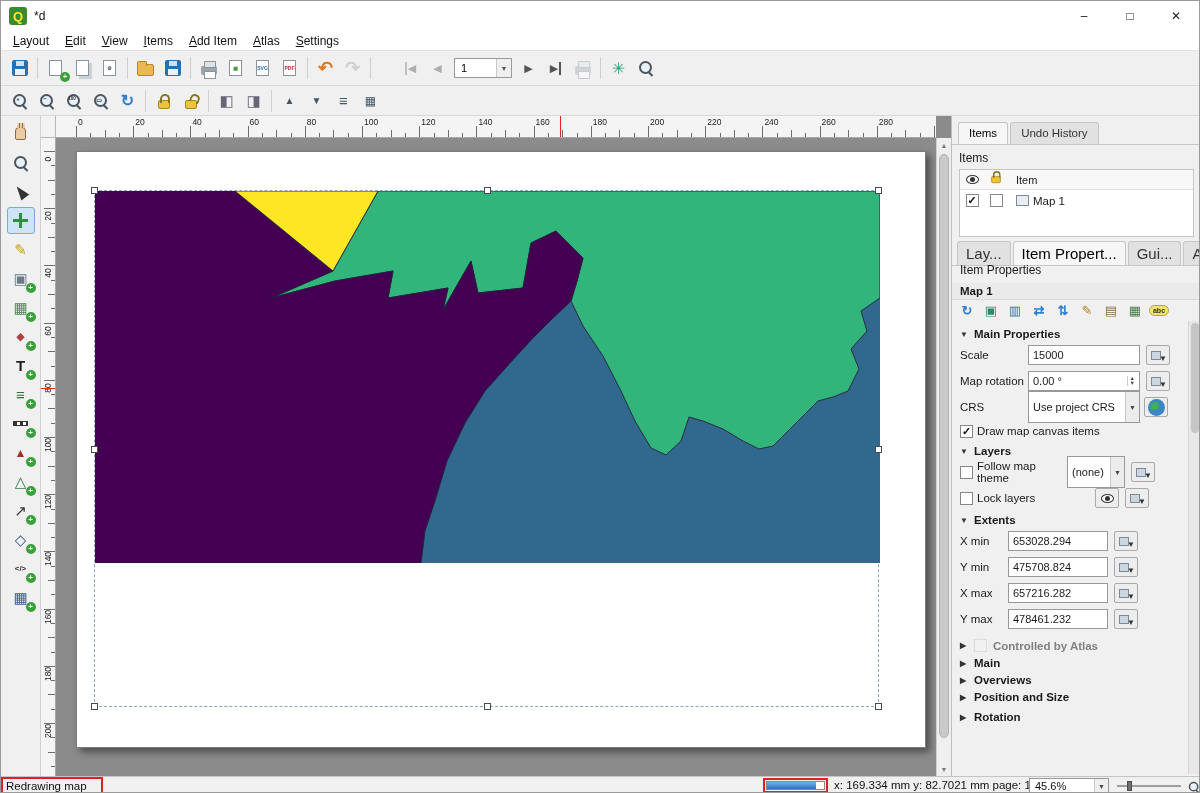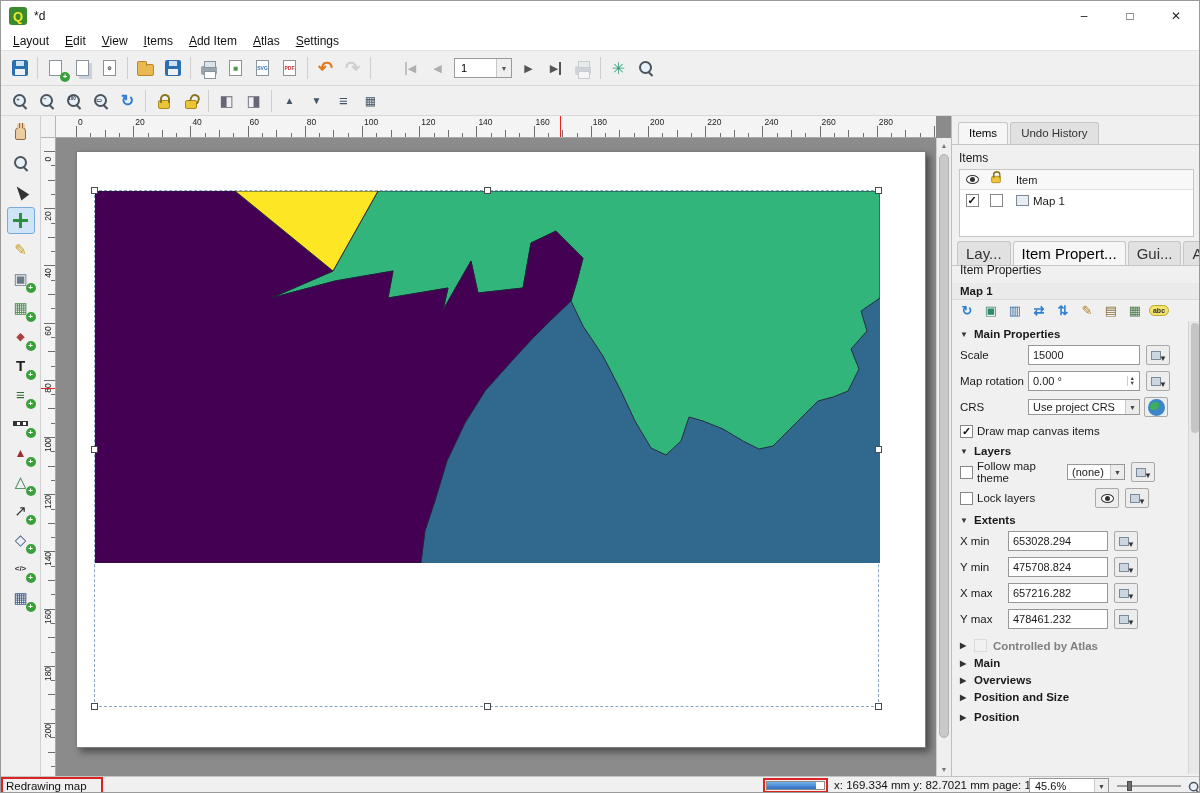--- a/index.html
+++ b/index.html
@@ -114,21 +114,21 @@
 .abcpill{background:#f2e36a;border:1px solid #b8a830;border-radius:6px;font-size:7px;font-weight:bold;padding:1px 3px;color:#333}
 .props{position:absolute;left:0;top:203px;bottom:0;width:237px;overflow:hidden;padding:4px 6px 0 8px}
 .sech{display:flex;align-items:center;gap:6px;font-weight:bold;margin:5px 0 4px;font-size:11.5px}
 .tri{font-size:8px;color:#333;width:8px}
 .r{display:flex;align-items:center;gap:4px;margin:4px 0;height:22px}
 .lab{width:64px;flex:none;font-size:11.5px}
 .lab2{width:44px;flex:none;font-size:11.5px}
 .inp{flex:none;width:112px;height:20px;background:#fff;border:1px solid #989898;padding:1px 4px;font-size:11px;display:flex;align-items:center;overflow:hidden}
 .inp.wide{width:100px}
 .spinarr{margin-left:auto;display:flex;flex-direction:column;font-size:5.5px;color:#444;line-height:5px;border-left:1px solid #ccc;padding-left:2px}
-.combo{position:relative;flex:none;width:112px;height:16px;background:#fff;border:1px solid #989898;font-size:11px;display:flex;align-items:center;padding-left:4px}
+.combo{position:relative;flex:none;width:112px;height:32px;background:#fff;border:1px solid #989898;font-size:11px;display:flex;align-items:center;padding-left:4px}
 .combo .ca{margin-left:auto;width:14px;height:100%;display:flex;align-items:center;justify-content:center;font-size:7px;color:#444;background:#ececec;border-left:1px solid #c8c8c8}
 .combo.small{width:58px}
 .ddb{flex:none;width:24px;height:20px;background:#ededed;border:1px solid #a9a9a9;border-radius:2px;display:flex;align-items:center;justify-content:center;font-size:8px;color:#333;margin-left:2px;position:relative}
 .ddb::before{content:"";position:absolute;left:4px;top:5px;width:8px;height:7px;background:#cbd6e0;border:1px solid #7a8a99}
 .ddb span{position:absolute;right:2px;bottom:1px}
 .ebtn{flex:none;width:24px;height:20px;background:#ededed;border:1px solid #a9a9a9;border-radius:2px;display:flex;align-items:center;justify-content:center}
 .cb{flex:none;width:13px;height:13px;background:#fff;border:1px solid #878787;display:flex;align-items:center;justify-content:center;font-size:11px;color:#111;font-weight:bold;line-height:11px}
 .cb.dis{border-color:#bbb;background:#f4f4f4}
 .graytxt{color:#8a8a8a}
 .pscroll{position:absolute;right:1px;top:205px;bottom:2px;width:12px;background:#e8e8e8;border-left:1px solid #d5d5d5}
@@ -702,21 +702,21 @@
         <div class="sech">
           <span class="tri">▶</span>
           <span>Overviews</span>
         </div>
         <div class="sech">
           <span class="tri">▶</span>
           <span>Position and Size</span>
         </div>
         <div class="sech" style="margin-top:8px">
           <span class="tri">▶</span>
-          <span>Position</span>
+          <span>Rotation</span>
         </div>
 
       </div>
 
       <div class="pscroll">
         <div class="pthumb"></div>
       </div>
     </div>
   </div>
 

